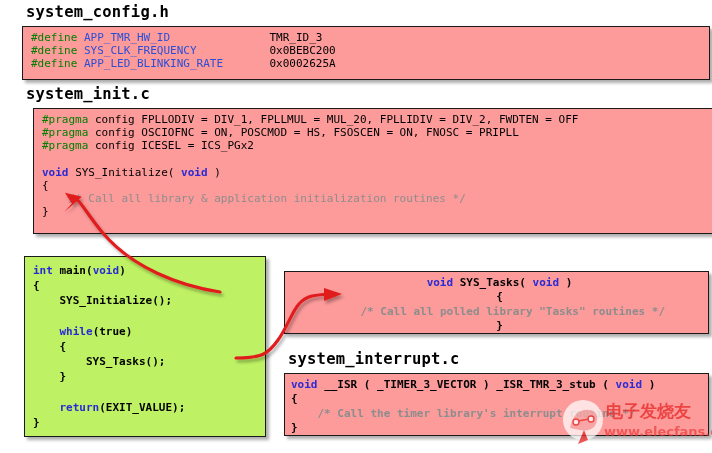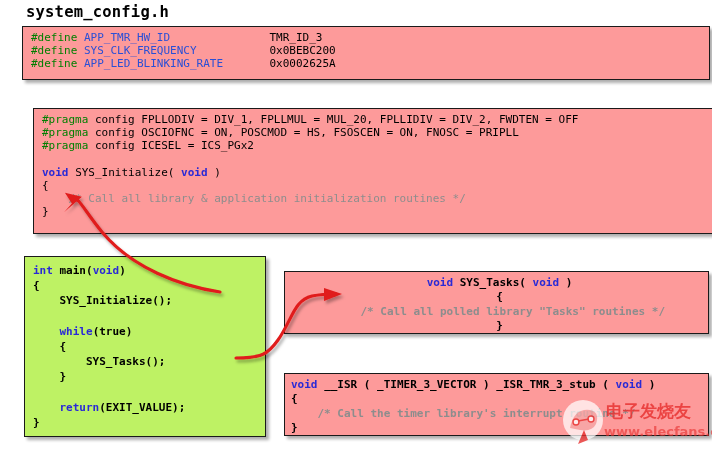--- a/index.html
+++ b/index.html
@@ -110,34 +110,36 @@
 <body>
 
 <div class="stage">
 
   <div class="heading" style="left:14px; top:3px;">system_config.h</div>
 
   <div class="codeblock pink" style="left:10px; top:26px; width:688px; height:54px;">
     <div class="code" style="padding:4px 0 0 8px;"><span class="ln"><span class="k-pre">#define </span><span class="k-id">APP_TMR_HW_ID</span><span class="k-txt">               TMR_ID_3</span></span><span class="ln"><span class="k-pre">#define </span><span class="k-id">SYS_CLK_FREQUENCY</span><span class="k-txt">           0x0BEBC200</span></span><span class="ln"><span class="k-pre">#define </span><span class="k-id">APP_LED_BLINKING_RATE</span><span class="k-txt">       0x0002625A</span></span></div>
   </div>
 
+  <div class="heading" style="left:14px; top:85px;">system_init.c</div>
 
   <div class="codeblock pink" style="left:10px; top:108px; width:688px; height:126px;margin-left:11px;">
     <div class="code" style="padding:4px 0 0 8px;"><span class="ln"><span class="k-pre">#pragma </span><span class="k-txt">config FPLLODIV = DIV_1, FPLLMUL = MUL_20, FPLLIDIV = DIV_2, FWDTEN = OFF</span></span><span class="ln"><span class="k-pre">#pragma </span><span class="k-txt">config OSCIOFNC = ON, POSCMOD = HS, FSOSCEN = ON, FNOSC = PRIPLL</span></span><span class="ln"><span class="k-pre">#pragma </span><span class="k-txt">config ICESEL = ICS_PGx2</span></span><span class="ln"><span class="k-txt">&nbsp;</span></span><span class="ln"><span class="k-kw">void </span><span class="k-txt">SYS_Initialize( </span><span class="k-kw">void</span><span class="k-txt"> )</span></span><span class="ln"><span class="k-txt">{</span></span><span class="ln"><span class="k-cmt">    /* Call all library &amp; application initialization routines */</span></span><span class="ln"><span class="k-txt">}</span></span></div>
   </div>
 
   <div class="codeblock cyan" style="left:12px; top:256px; width:242px; height:181px;">
     <div class="code bold" style="padding:6px 0 0 8px; line-height:15.2px;"><span class="ln"><span class="k-kw">int </span><span class="k-txt">main(</span><span class="k-kw">void</span><span class="k-txt">)</span></span><span class="ln"><span class="k-txt">{</span></span><span class="ln"><span class="k-txt">    SYS_Initialize();</span></span><span class="ln"><span class="k-txt">&nbsp;</span></span><span class="ln"><span class="k-txt">    </span><span class="k-kw">while</span><span class="k-txt">(true)</span></span><span class="ln"><span class="k-txt">    {</span></span><span class="ln"><span class="k-txt">        SYS_Tasks();</span></span><span class="ln"><span class="k-txt">    }</span></span><span class="ln"><span class="k-txt">&nbsp;</span></span><span class="ln"><span class="k-txt">    </span><span class="k-kw">return</span><span class="k-txt">(EXIT_VALUE);</span></span><span class="ln"><span class="k-txt">}</span></span></div>
   </div>
 
 
   <div class="codeblock pink" style="left:272px; top:271px; width:425px; height:63px;text-align:center;">
     <div class="code bold" style="padding:4px 0 0 6px; line-height:14.4px;"><span class="ln"><span class="k-kw">void </span><span class="k-txt">SYS_Tasks( </span><span class="k-kw">void</span><span class="k-txt"> )</span></span><span class="ln"><span class="k-txt">{</span></span><span class="ln"><span class="k-cmt">    /* Call all polled library "Tasks" routines */</span></span><span class="ln"><span class="k-txt">}</span></span></div>
   </div>
 
+  <div class="heading" style="left:276px; top:350px;">system_interrupt.c</div>
 
   <div class="codeblock pink" style="left:272px; top:373px; width:425px; height:63px;">
     <div class="code bold" style="padding:4px 0 0 6px; line-height:14.4px;"><span class="ln"><span class="k-kw">void </span><span class="k-txt">__ISR ( _TIMER_3_VECTOR ) _ISR_TMR_3_stub ( </span><span class="k-kw">void</span><span class="k-txt"> )</span></span><span class="ln"><span class="k-txt">{</span></span><span class="ln"><span class="k-cmt">    /* Call the timer library's interrupt routine */</span></span><span class="ln"><span class="k-txt">}</span></span></div>
   </div>
 
   <svg class="arrows" viewBox="0 0 712 453">
     <defs>
       <filter id="shadow" x="-30%" y="-30%" width="180%" height="180%">
         <feDropShadow dx="2" dy="3" stdDeviation="1.6" flood-color="#000000" flood-opacity="0.30"></feDropShadow>
       </filter>

